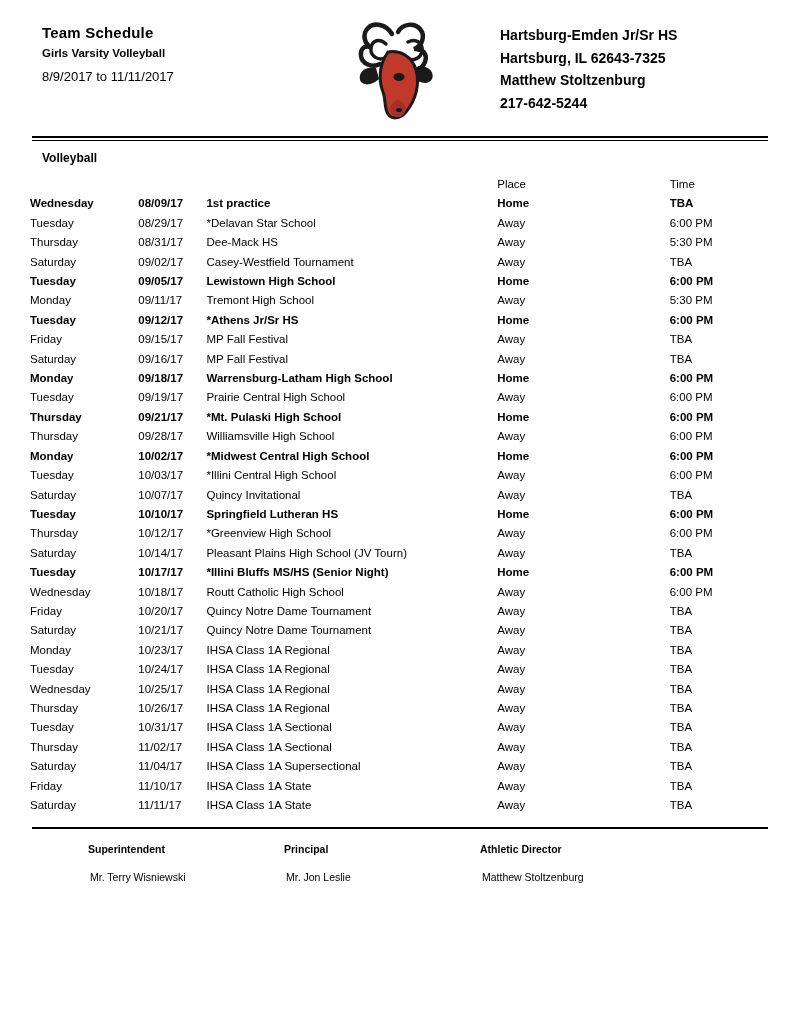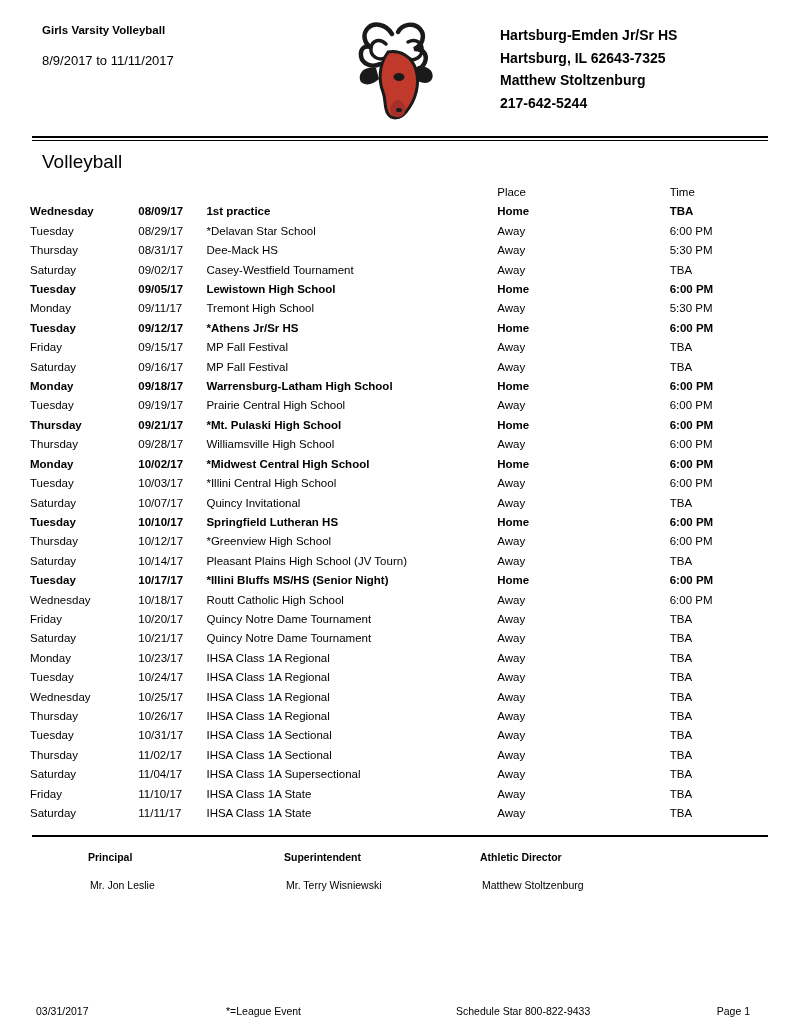--- a/index.html
+++ b/index.html
@@ -33,21 +33,21 @@
   .hdr-left { width: 250px; }
   .hdr-title {
     font-size: 15px;
     font-weight: bold;
     letter-spacing: .2px;
     margin-bottom: 6px;
   }
   .hdr-sub {
     font-size: 11.5px;
     font-weight: bold;
-    margin-bottom: 17px;
+    margin-bottom: 10px;
   }
   .hdr-dates {
     font-size: 13px;
     font-weight: normal;
   }
   .hdr-logo {
     width: 110px;
     display: flex;
     justify-content: center;
     align-items: flex-start;
@@ -68,22 +68,22 @@
   .rule-thin {
     border-top: 1px solid #000;
     margin: 2px 2px 0 2px;
   }
 
   
   .sport-block {
     padding: 10px 0 0 12px;
   }
   .sport-name {
-    font-size: 19px;
-    font-weight: normal;
+    font-size: 12px;
+    font-weight: bold;
   }
   .sport-level {
     font-size: 12px;
     font-weight: bold;
     font-style: italic;
     margin-top: 3px;
     padding-left: 12px;
   }
 
   
@@ -156,20 +156,21 @@
   .ft-star   { width: 230px; }
   .ft-page   { flex: 1; text-align: right; padding-right: 20px; }
 </style>
 </head>
 <body>
 
 <div class="page">
 
   <div class="header">
     <div class="hdr-left">
+      <div class="hdr-title">Team Schedule</div>
       <div class="hdr-sub">Girls Varsity Volleyball</div>
       <div class="hdr-dates">8/9/2017 to 11/11/2017</div>
     </div>
 
     <div class="hdr-logo">
       <svg width="104" height="104" viewBox="0 0 104 104">
         <g transform="translate(2,2)">
 
           <path d="M46 12 C40 2, 28 0, 22 6 C16 12, 18 22, 26 26 C20 22, 14 26, 15 34 C16 42, 26 46, 34 42" fill="none" stroke="#1a1a1a" stroke-width="4.5" stroke-linecap="round"></path>
           <path d="M52 10 C56 2, 68 0, 74 7 C80 14, 76 24, 68 27 C76 26, 82 32, 79 40 C76 48, 66 50, 60 46" fill="none" stroke="#1a1a1a" stroke-width="4.5" stroke-linecap="round"></path>
@@ -448,33 +449,27 @@
           <td class="place">Away</td>
           <td class="time">TBA</td>
         </tr>
       </tbody>
   </table>
 
   <div class="sig-rule"></div>
 
   <div class="signatures">
     <div class="sig-col">
+      <div class="sig-title">Superintendent</div>
+      <div class="sig-name">Mr. Terry Wisniewski</div>
+    </div>
+    <div class="sig-col">
       <div class="sig-title">Principal</div>
       <div class="sig-name">Mr. Jon Leslie</div>
-    </div>
-    <div class="sig-col">
-      <div class="sig-title">Superintendent</div>
-      <div class="sig-name">Mr. Terry Wisniewski</div>
     </div>
     <div class="sig-col">
       <div class="sig-title">Athletic Director</div>
       <div class="sig-name">Matthew Stoltzenburg</div>
     </div>
   </div>
 
-  <div class="footer">
-    <div class="ft-date">03/31/2017</div>
-    <div class="ft-star">*=League Event</div>
-    <div class="ft-league">Schedule Star 800-822-9433</div>
-    <div class="ft-page">Page 1</div>
-  </div>
 
 </div>
 
 </body></html>

